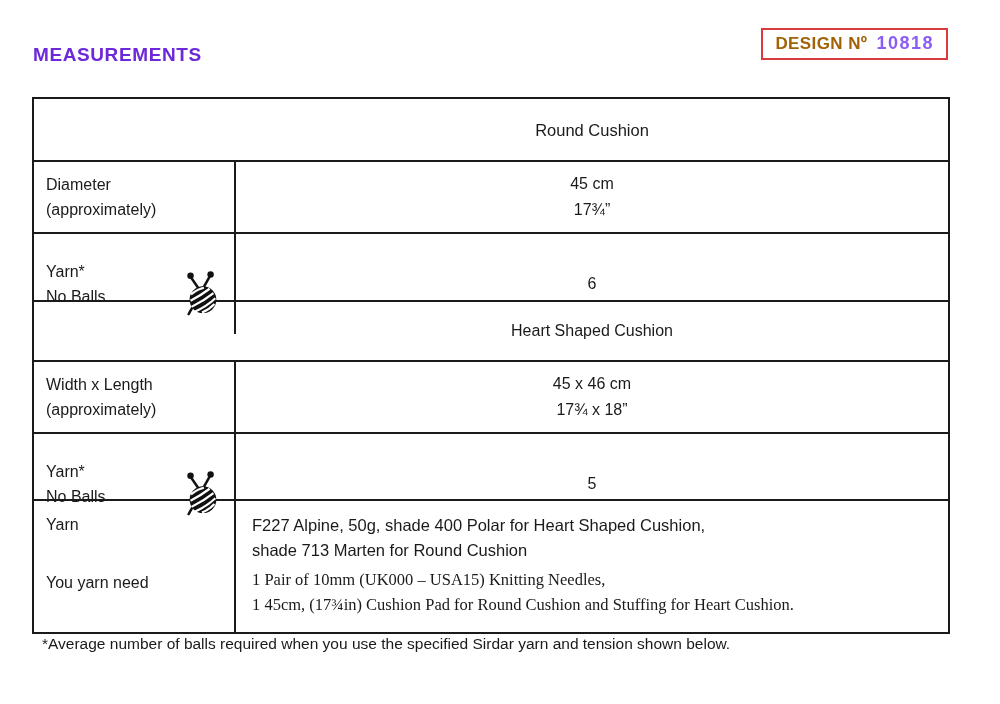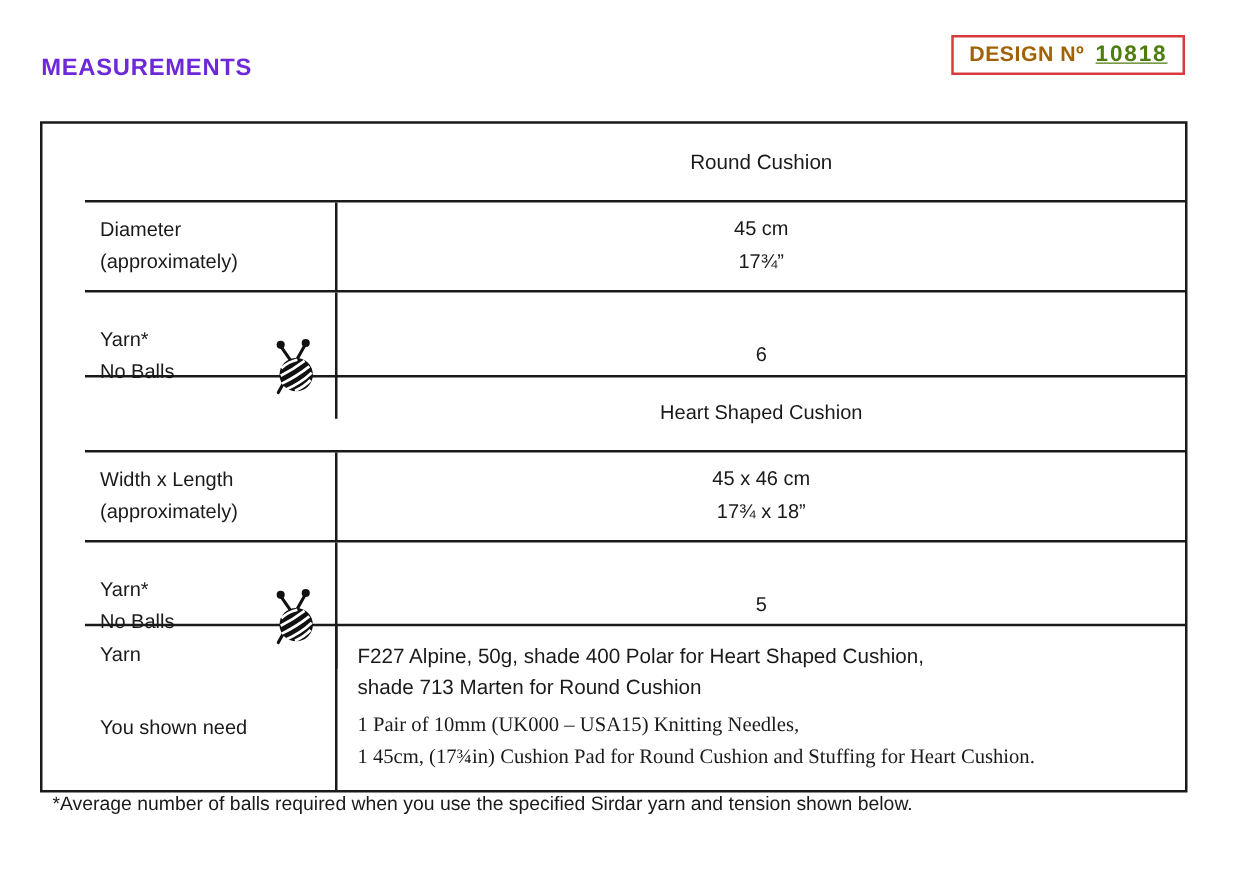--- a/index.html
+++ b/index.html
@@ -22,34 +22,33 @@
     position: absolute; top: 28px; right: 52px;
     border: 2px solid #d93a3d;
     padding: 3px 12px 4px 12px;
     display: flex; align-items: baseline; gap: 9px;
     background: #fff;
   }
   .design-badge .label {
     color: #a16207; font-weight: bold; font-size: 17px; letter-spacing: 0.4px;
   }
   .design-badge .number {
-    color: #4d7c0f; font-weight: bold; font-size: 18px; letter-spacing: 1.5px; text-decoration: underline;
+    color: #8b5cf6; font-weight: bold; font-size: 18px; letter-spacing: 1.5px;
   }
 
   .meas-table {
     position: absolute; left: 32px; top: 97px; width: 918px;
     border: 2px solid #1a1a1a;
     display: flex; flex-direction: column;
     background: #fff;
   }
   .t-row {
     display: grid;
     grid-template-columns: 202px 1fr;
     border-bottom: 2px solid #1a1a1a;
-    margin-left: 34px;
   }
   .t-row:last-child { border-bottom: none; }
 
   .cell-label {
     padding: 8px 8px 8px 12px;
     display: flex; align-items: center;
     font-size: 16px; line-height: 25px;
     white-space: pre-line;
   }
   .cell-label.divided { border-right: 2px solid #1a1a1a; }
@@ -181,21 +180,21 @@
           <circle cx="31" cy="5.5" r="3.4" fill="#111"></circle>
         </svg>
       </span>
     </div>
     <div class="cell-value">5</div>
   </div>
 
   <div class="t-row row-details">
     <div class="cell-label divided">
       <span class="details-label-top">Yarn</span>
-      <span class="details-label-bottom">You shown need</span>
+      <span class="details-label-bottom">You yarn need</span>
     </div>
     <div class="details-cell">
       <div class="details-para">F227 Alpine, 50g, shade 400 Polar for Heart Shaped Cushion,
 shade 713 Marten for Round Cushion</div>
       <div class="details-para">1 Pair of 10mm (UK000 – USA15) Knitting Needles,
 1 45cm, (17¾in) Cushion Pad for Round Cushion and Stuffing for Heart Cushion.</div>
     </div>
   </div>
 
 </div>

